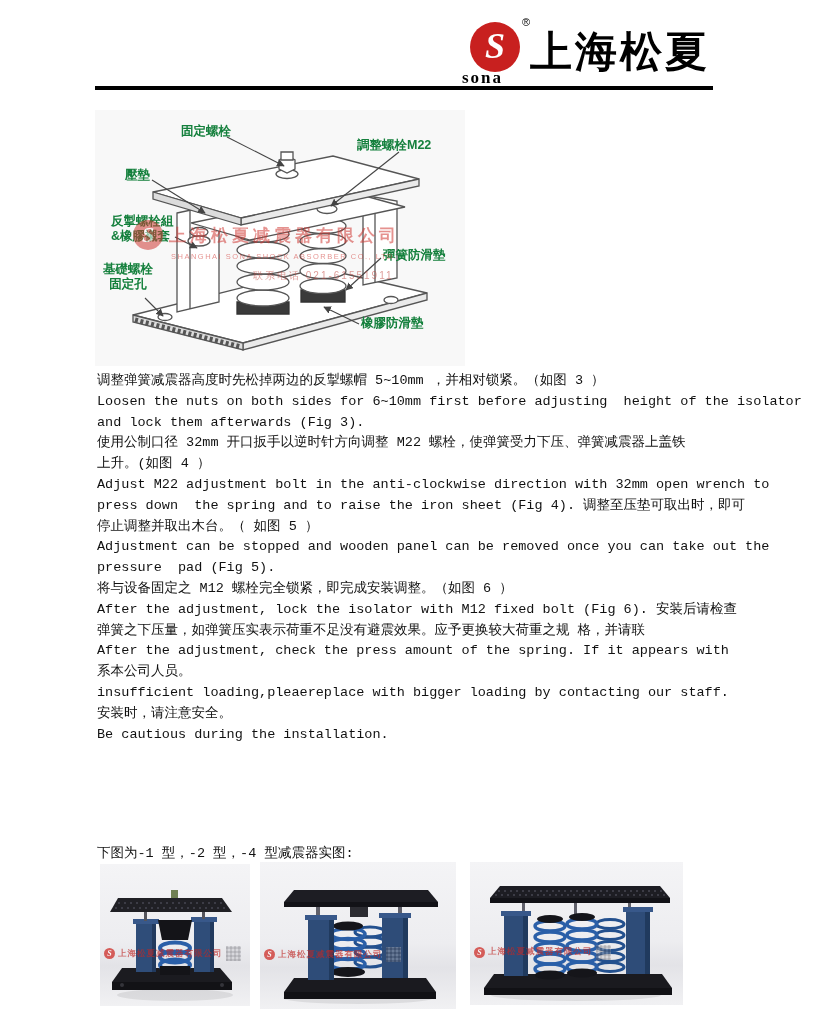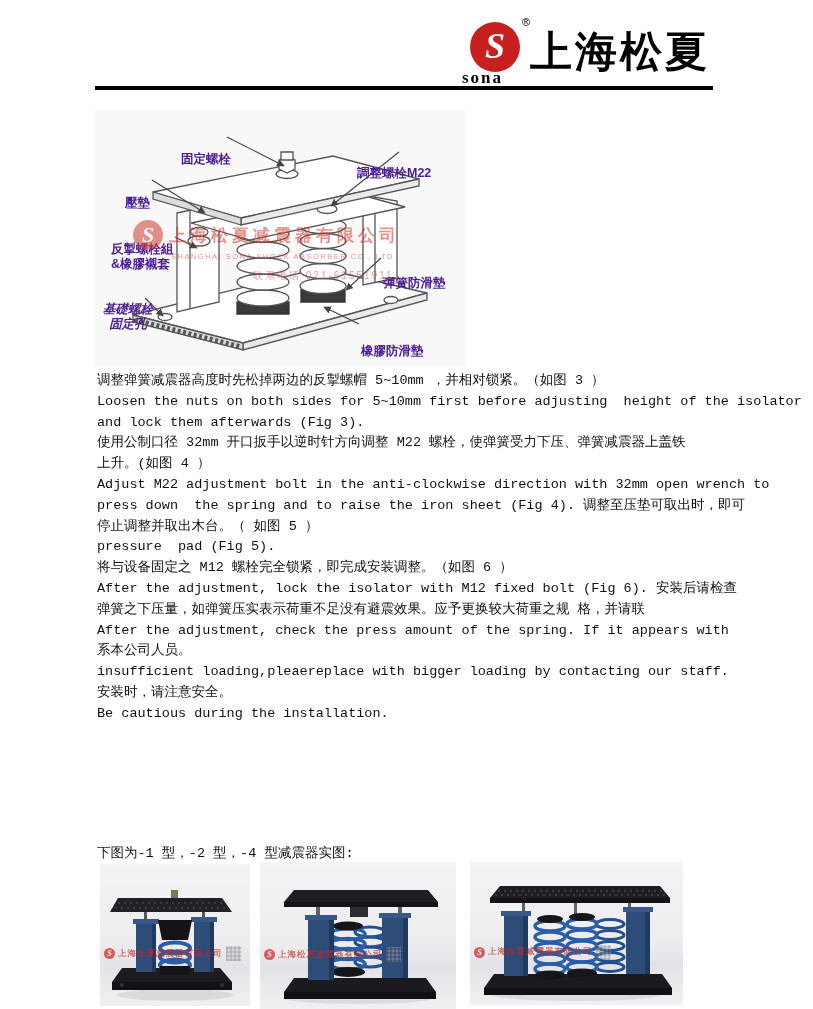--- a/index.html
+++ b/index.html
@@ -18,21 +18,21 @@
   .company-name{position:absolute;left:530px;top:24px;width:186px;
                 font-family:"Liberation Sans",sans-serif;font-weight:900;font-size:42px;
                 letter-spacing:3px;color:#000;white-space:nowrap;}
   .header-rule{position:absolute;left:95px;top:86px;width:618px;height:4px;background:#000;}
 
   
   .diagram{position:absolute;left:95px;top:110px;width:370px;height:256px;margin:0;
            background:#f8f8f8;}
   .diagram svg{position:absolute;left:0;top:0;}
   .dlabel{position:absolute;font-family:"Liberation Sans","DejaVu Sans",sans-serif;
-          font-size:12.5px;font-weight:bold;color:#4c1d95;white-space:pre-line;line-height:15px;margin-top:28px;}
+          font-size:12.5px;font-weight:bold;color:#15803d;white-space:pre-line;line-height:15px;}
   .dl-center{text-align:center;}
   .wmark{position:absolute;left:38px;top:110px;width:312px;opacity:.55;pointer-events:none;}
   .wmark-row{display:flex;align-items:center;gap:6px;}
   .wmark-circle{width:30px;height:30px;border-radius:50%;background:#d03a35;color:#fff;
                 display:flex;align-items:center;justify-content:center;
                 font-family:"Liberation Serif",serif;font-style:italic;font-weight:bold;font-size:22px;flex:0 0 auto;}
   .wmark-cn{color:#d03a35;font-family:"Liberation Sans",sans-serif;font-weight:bold;
             font-size:17px;letter-spacing:4px;white-space:nowrap;}
   .wmark-en{color:#d03a35;font-family:"Liberation Sans",sans-serif;font-size:7.5px;
             letter-spacing:1.5px;margin:2px 0 0 38px;white-space:nowrap;}
@@ -141,43 +141,44 @@
         <line x1="50" y1="188" x2="68" y2="206" marker-end="url(#arr)"></line>
         <line x1="286" y1="148" x2="251" y2="180" marker-end="url(#arr)"></line>
         <line x1="264" y1="214" x2="229" y2="197" marker-end="url(#arr)"></line>
       </g>
     </svg>
     <div class="dlabel" style="left:86px;top:14px;">固定螺栓</div>
     <div class="dlabel" style="left:262px;top:28px;">調整螺栓M22</div>
     <div class="dlabel" style="left:30px;top:58px;">壓墊</div>
     <div class="dlabel" style="left:16px;top:104px;">反掣螺栓組
 &amp;橡膠襯套</div>
-    <div class="dlabel dl-center" style="left:8px;top:164px;font-style:italic;">基礎螺栓
+    <div class="dlabel dl-center" style="left:8px;top:152px;">基礎螺栓
 固定孔</div>
     <div class="dlabel" style="left:288px;top:138px;">彈簧防滑墊</div>
     <div class="dlabel" style="left:266px;top:206px;">橡膠防滑墊</div>
     <div class="wmark">
       <div class="wmark-row">
         <div class="wmark-circle">S</div>
         <div class="wmark-cn">上海松夏减震器有限公司</div>
       </div>
       <div class="wmark-en">SHANGHAI SONA SHOCK ABSORBER CO., LTD</div>
       <div class="wmark-phone">联系电话 021-61551911</div>
     </div>
   </figure>
 
   <section class="textblock" id="instructions">
     <div class="tline">调整弹簧减震器高度时先松掉两边的反掣螺帽 5~10mm ，并相对锁紧。（如图 3 ）</div>
-    <div class="tline">Loosen the nuts on both sides for 5~10mm first before adjusting  height of the isolator</div>
+    <div class="tline">Loosen the nuts on both sides for 6~10mm first before adjusting  height of the isolator</div>
     <div class="tline">and lock them afterwards (Fig 3).</div>
     <div class="tline">使用公制口径 32mm 开口扳手以逆时针方向调整 M22 螺栓，使弹簧受力下压、弹簧减震器上盖铁</div>
     <div class="tline">上升。(如图 4 ）</div>
     <div class="tline">Adjust M22 adjustment bolt in the anti-clockwise direction with 32mm open wrench to</div>
     <div class="tline">press down  the spring and to raise the iron sheet (Fig 4). 调整至压垫可取出时，即可</div>
     <div class="tline">停止调整并取出木台。（ 如图 5 ）</div>
+    <div class="tline">Adjustment can be stopped and wooden panel can be removed once you can take out the</div>
     <div class="tline">pressure  pad (Fig 5).</div>
     <div class="tline">将与设备固定之 M12 螺栓完全锁紧，即完成安装调整。（如图 6 ）</div>
     <div class="tline">After the adjustment, lock the isolator with M12 fixed bolt (Fig 6). 安装后请检查</div>
     <div class="tline">弹簧之下压量，如弹簧压实表示荷重不足没有避震效果。应予更换较大荷重之规 格，并请联</div>
     <div class="tline">After the adjustment, check the press amount of the spring. If it appears with</div>
     <div class="tline">系本公司人员。</div>
     <div class="tline">insufficient loading,pleaereplace with bigger loading by contacting our staff.</div>
     <div class="tline">安装时，请注意安全。</div>
     <div class="tline">Be cautious during the installation.</div>
   </section>

